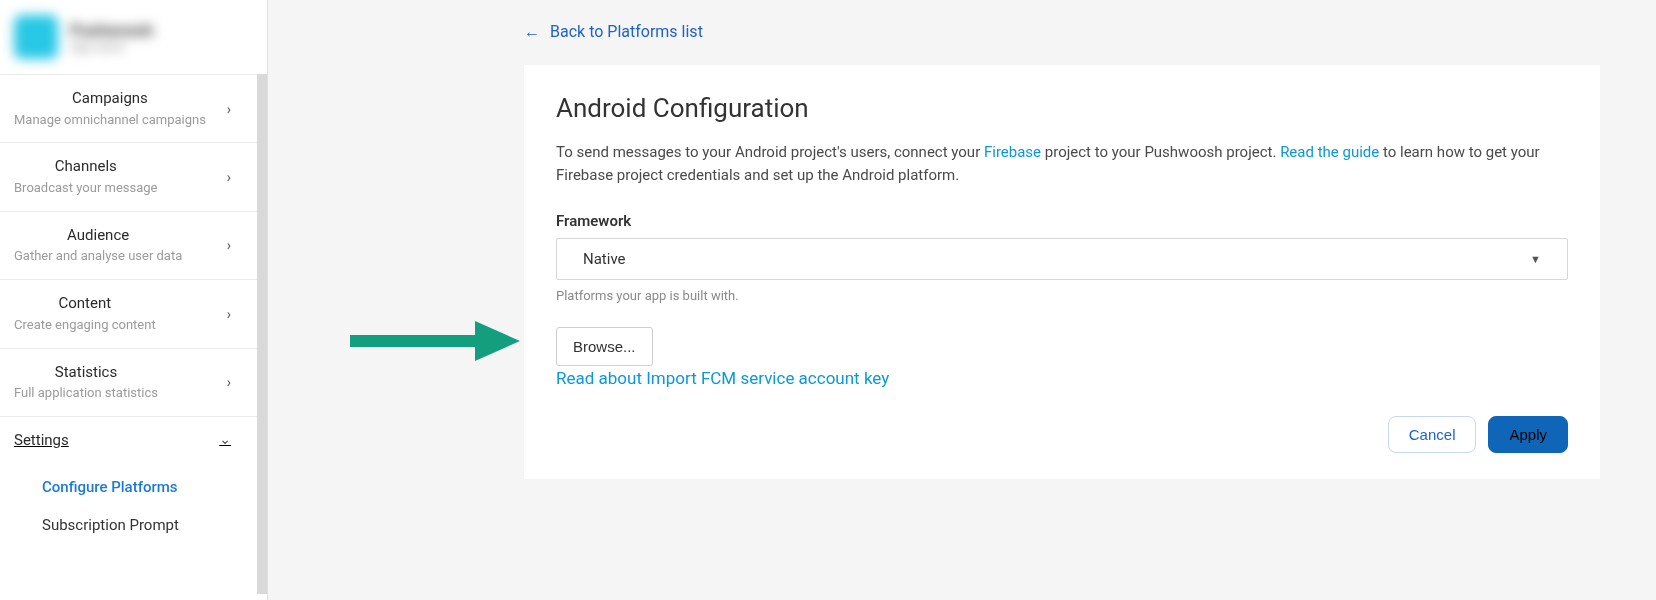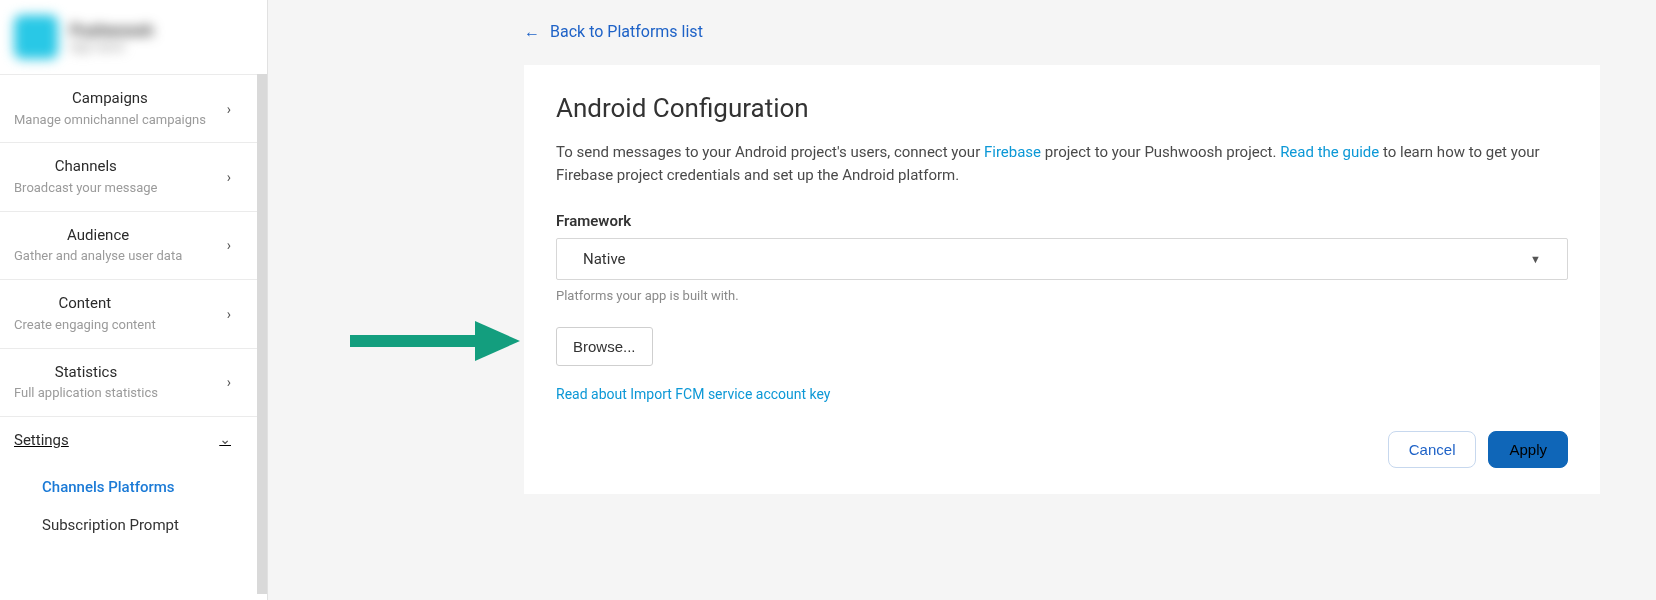--- a/index.html
+++ b/index.html
@@ -155,25 +155,25 @@
       border: 1px solid #cfcfcf;
       background: #fff;
       padding: 10px 16px;
       font-size: 15px;
       color: #333;
       cursor: pointer;
       border-radius: 3px;
     }
     .link-small {
       color: #0c98d6;
-      font-size: 14px;
+      font-size: 17px;
       text-decoration: none;
       cursor: pointer;
       display: inline-block;
-      margin-top: 20px;
+      margin-top: 2px;
     }
     .text-small {
       font-size: 14px;
       color: #6a6a6a;
       margin-top: 6px;
     }
 
     .actions {
       display: flex;
       justify-content: flex-end;
@@ -269,21 +269,21 @@
 
       <div class="sidebar-item expanded">
         <div class="labels">
           <div class="title">Settings</div>
         </div>
         <div class="chev" style="transform: translateY(-2px);">⌄</div>
       </div>
 
       <div class="sidebar-subitems">
         <div class="sidebar-subitem active">
-          <span>Channels Platforms</span>
+          <span>Configure Platforms</span>
         </div>
         <div class="sidebar-subitem">
           <span>Subscription Prompt</span>
         </div>
       </div>
     </div>
   </aside>
 
   <main class="main">
 

